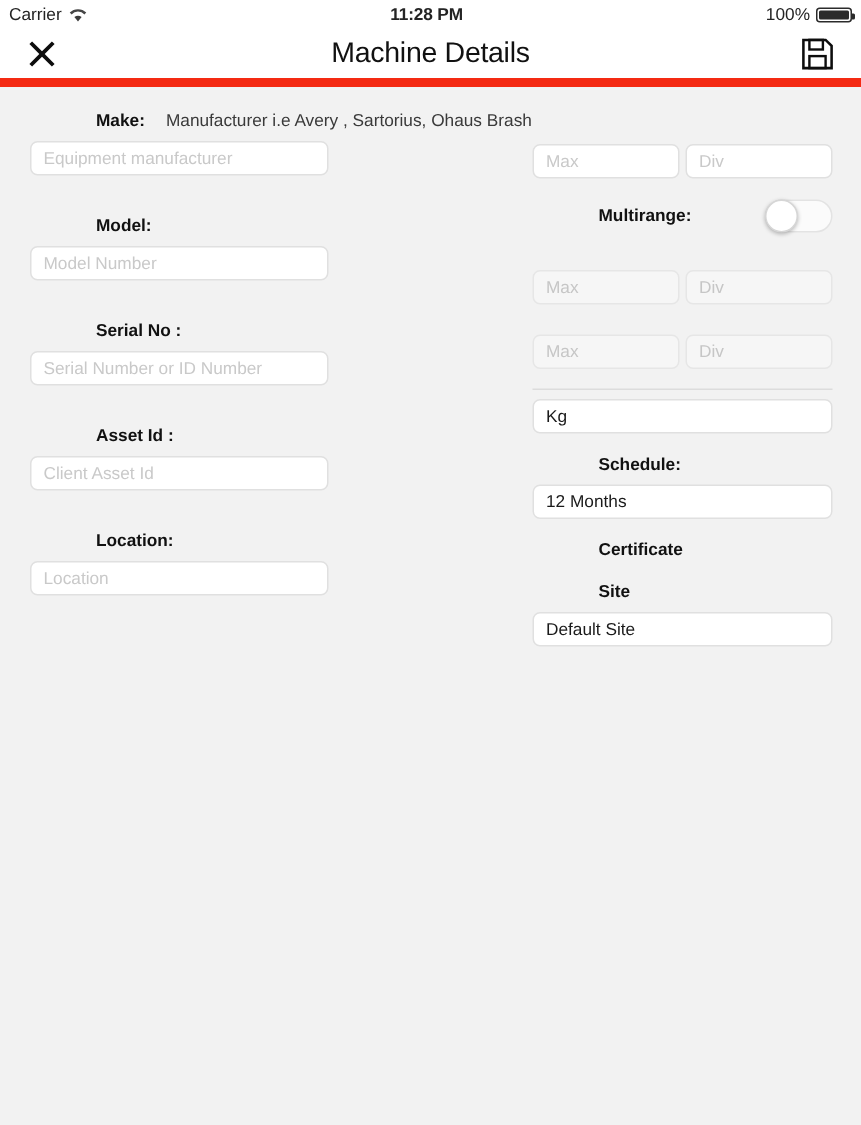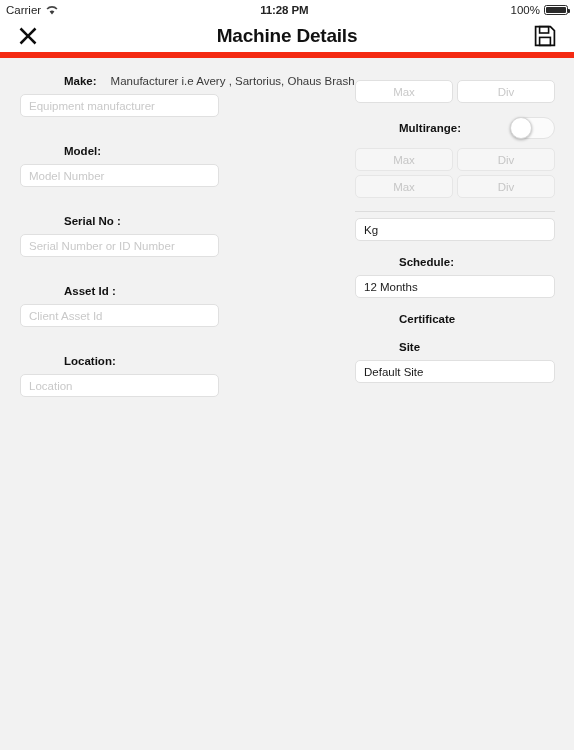--- a/index.html
+++ b/index.html
@@ -99,21 +99,21 @@
     display: flex;
     align-items: center;
     justify-content: space-between;
     padding: 0 18px;
   }
   .nav-title {
     position: absolute;
     left: 0; right: 0;
     text-align: center;
     font-size: 19px;
-    font-weight: bold;
+    font-weight: normal;
     color: #111;
     letter-spacing: -0.2px;
     pointer-events: none;
   }
   .nav-btn {
     position: relative;
     z-index: 2;
     background: none;
     border: none;
     cursor: pointer;
@@ -206,22 +206,21 @@
   .gap-lg { height: 27px; }
 
   
   .pair {
     display: flex;
     gap: 4px;
     margin-top: 6px;
   }
   .pair .txt {
     width: 98px;
-    margin-top: 0;
-    text-align: center;
+    margin-top: 16px;
   }
 
   .txt.wide { width: 200px; }
 
   
   .toggle-row {
     display: flex;
     align-items: center;
     justify-content: space-between;
     width: 200px;

